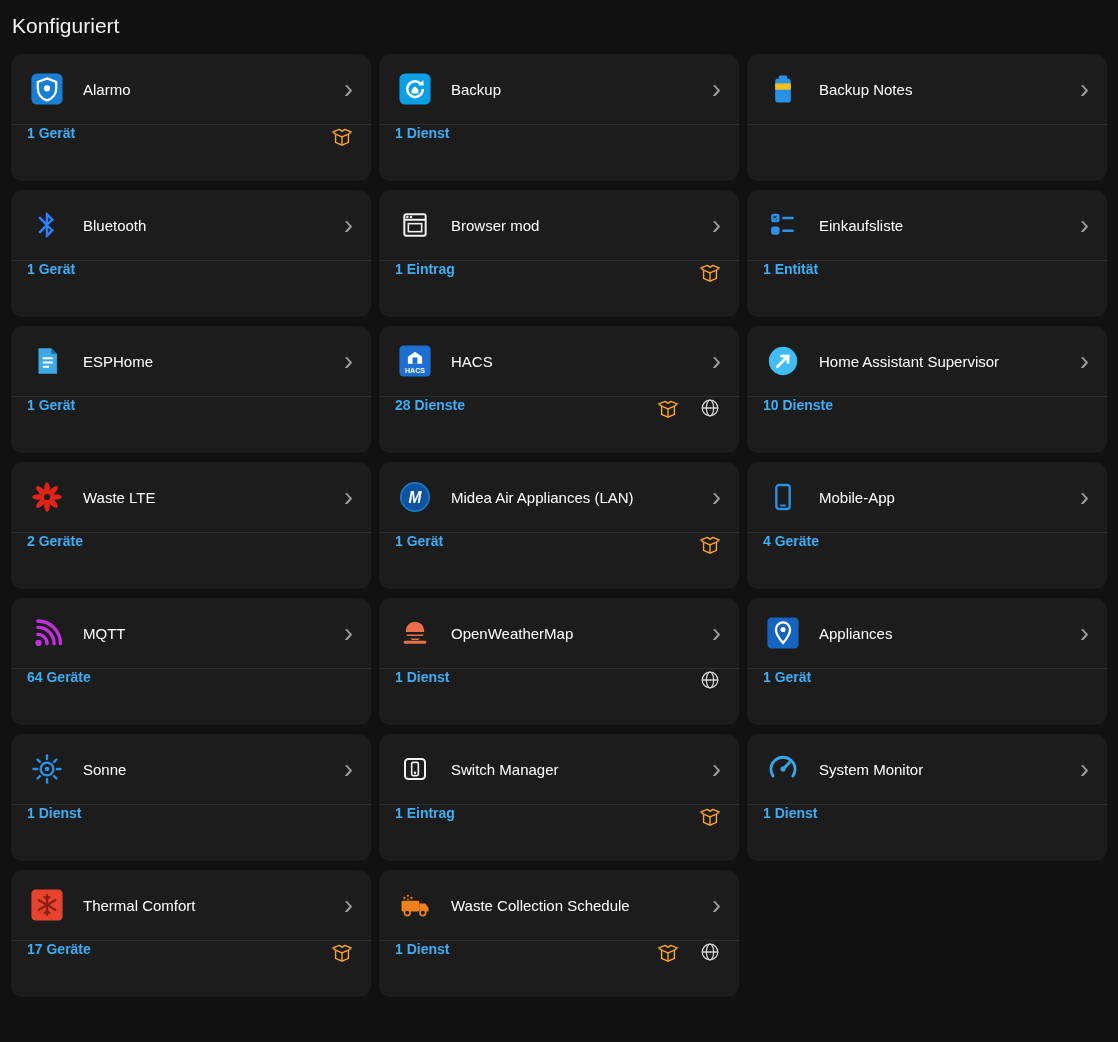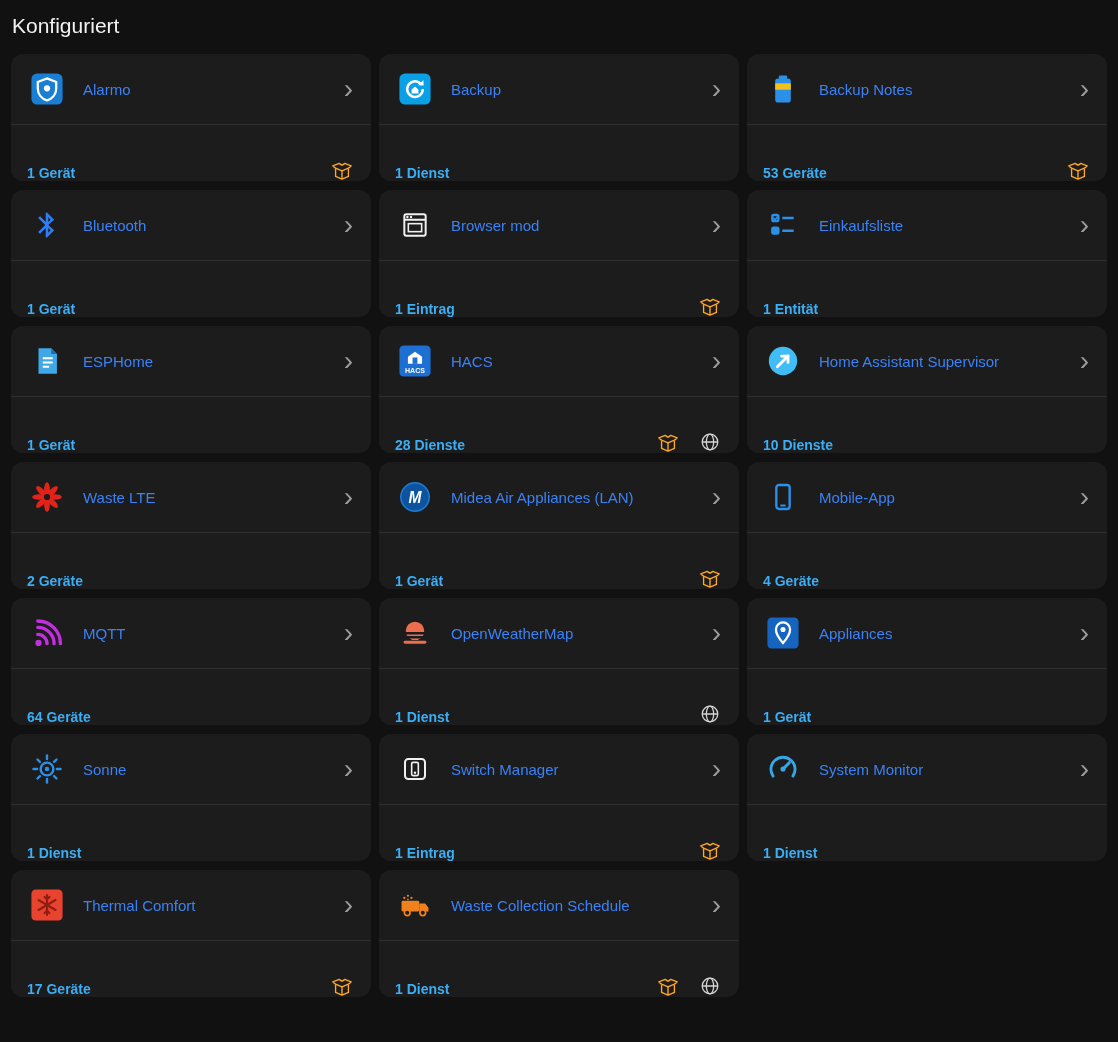--- a/index.html
+++ b/index.html
@@ -3,24 +3,24 @@
 <meta charset="utf-8">
 <style>
   html,body{margin:0;padding:0;background:#111111;font-family:"Liberation Sans",sans-serif;}
   body{width:1118px;min-height:1042px;color:#e1e1e1;}
   .page-header{padding:14px 12px 10px 12px;}
   .page-title{font-size:21px;font-weight:400;color:#f2f2f2;}
   .grid{display:grid;grid-template-columns:repeat(3,1fr);gap:9px 8px;padding:6px 11px 16px 11px;}
   .card{background:#1c1c1c;border-radius:12px;display:flex;flex-direction:column;overflow:hidden;}
   .card-top{display:flex;align-items:center;gap:16px;padding:15px 14px 15px 16px;cursor:pointer;}
   .icon{width:40px;height:40px;min-width:40px;display:flex;align-items:center;justify-content:center;}
-  .card-title{flex:1;font-size:15px;color:#3b82f6;}
+  .card-title{flex:1;font-size:15px;color:#ffffff;}
   .chevron{color:#9e9e9e;font-size:28px;line-height:20px;padding:0 4px;user-select:none;}
   .divider{border-top:1px solid #2e2e2e;}
-  .card-bottom{display:flex;align-items:flex-end;justify-content:space-between;padding:0 18px 0 16px;height:56px;}
+  .card-bottom{display:flex;align-items:flex-start;justify-content:space-between;padding:0 18px 0 16px;height:56px;}
   .count{color:#3caef5;font-size:14px;font-weight:600;text-decoration:none;cursor:pointer;}
   .badges{display:flex;align-items:center;gap:20px;}
   .badge{display:flex;align-items:center;justify-content:center;}
   text{font-family:"Liberation Sans",sans-serif;}
 </style>
 </head>
 <body>
 
 <div class="page-header">
   <span class="page-title">Konfiguriert</span>
@@ -85,36 +85,20 @@
           <svg viewBox="0 0 24 24" width="34" height="34">
             <rect x="9" y="2.5" width="6" height="2.5" rx="1" fill="#2b90e8"></rect>
             <rect x="6.5" y="4.5" width="11" height="17" rx="2" fill="#2b90e8"></rect>
             <rect x="6.5" y="8" width="11" height="4.5" fill="#f3c01c"></rect>
           </svg>
         </span>
       <span class="card-title">Backup Notes</span>
       <span class="chevron">›</span>
     </div>
     <div class="divider"></div>
-    <div class="card-bottom">
-      <a class="count">53 Geräte</a>
-      <span class="badges">
-          <span class="badge">
-            <svg viewBox="0 0 24 24" width="22" height="22">
-              <g fill="none" stroke="#ffa726" stroke-width="1.5" stroke-linejoin="round">
-                <path d="M5 10 L5 19 L12 22 L19 19 L19 10"></path>
-                <path d="M5 10 L12 13 L19 10"></path>
-                <path d="M12 13 L12 22"></path>
-                <path d="M5 10 L2 7.5 L9 4.8 L12 7"></path>
-                <path d="M19 10 L22 7.5 L15 4.8 L12 7"></path>
-              </g>
-            </svg>
-          </span>
-        </span>
-    </div>
   </div>
 
   <div class="card">
     <div class="card-top">
       <span class="icon">
           <svg viewBox="0 0 24 24" width="30" height="30">
             <path fill="#2e7cf6" d="M14.88,16.29L13,18.17V14.41M13,5.83L14.88,7.71L13,9.58M17.71,7.71L12,2H11V9.58L6.41,5L5,6.41L10.59,12L5,17.58L6.41,19L11,14.41V22H12L17.71,16.29L13,12L17.71,7.71Z"></path>
           </svg>
         </span>
       <span class="card-title">Bluetooth</span>

